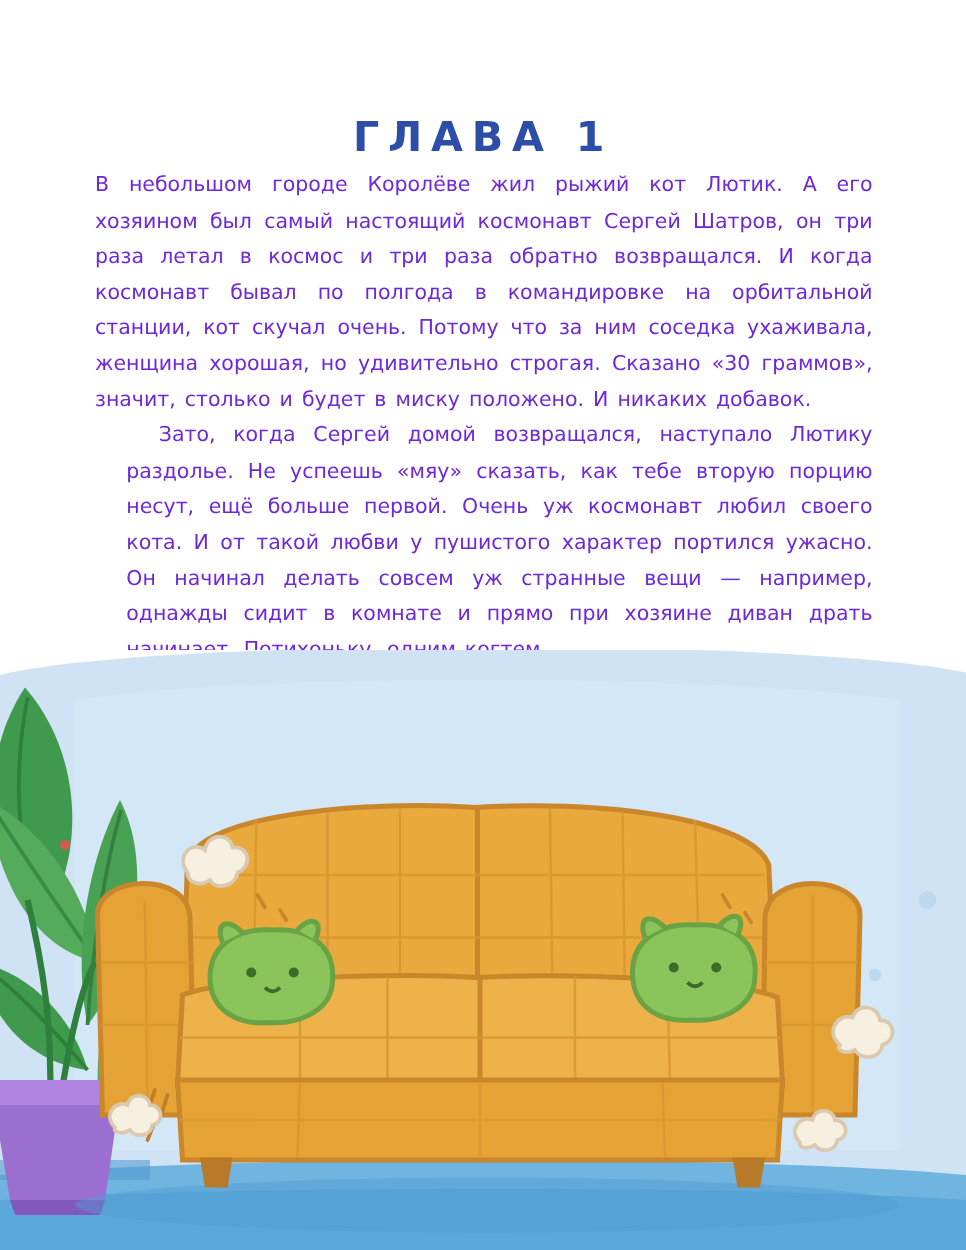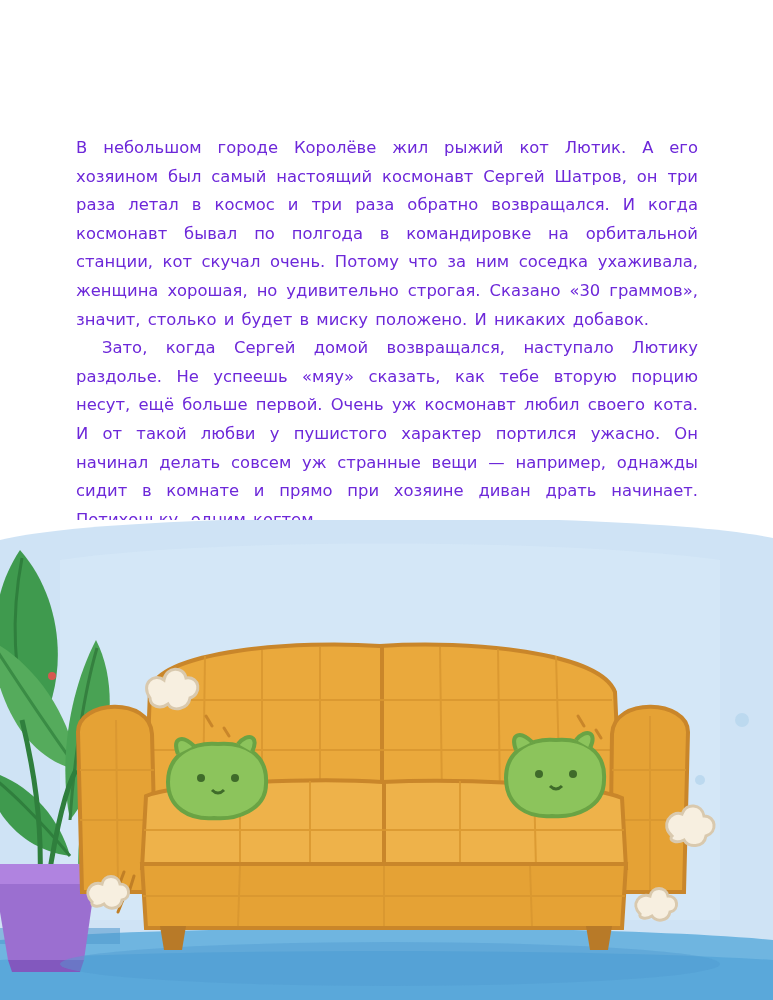--- a/index.html
+++ b/index.html
@@ -50,40 +50,42 @@
     word-spacing: 2px;
   }
   .para {
     margin: 0;
   }
   .para + .para {
     margin-top: 0px;
   }
   .para.indent {
     text-indent: 26px;
+    margin-left: 25px;
   }
 
   
   .illustration {
     position: absolute;
     left: 0;
     top: 520px;
     width: 773px;
     height: 480px;
     overflow: hidden;
   }
   .illus-svg {
     display: block;
   }
 </style>
 </head>
 <body>
 
 <div class="page">
 
+  <h1 class="chapter-title">ГЛАВА 1</h1>
 
   <div class="text-block">
     <p class="para">В небольшом городе Королёве жил рыжий кот Лютик. А его хозяином был самый настоящий космонавт Сергей Шатров, он три раза летал в космос и три раза обратно возвращался. И когда космонавт бывал по полгода в командировке на орбитальной станции, кот скучал очень. Потому что за ним соседка ухаживала, женщина хорошая, но удивительно строгая. Сказано «30 граммов», значит, столько и будет в миску положено. И никаких добавок.</p>
     <p class="para indent">Зато, когда Сергей домой возвращался, наступало Лютику раздолье. Не успеешь «мяу» сказать, как тебе вторую порцию несут, ещё больше первой. Очень уж космонавт любил своего кота. И от такой любви у пушистого характер портился ужасно. Он начинал делать совсем уж странные вещи — например, однажды сидит в комнате и прямо при хозяине диван драть начинает. Потихоньку, одним когтем.</p>
   </div>
 
   <div class="illustration">
     <svg class="illus-svg" width="773" height="480" viewBox="0 0 773 480" xmlns="http://www.w3.org/2000/svg">
       <defs>
         <clipPath id="pageclip">

